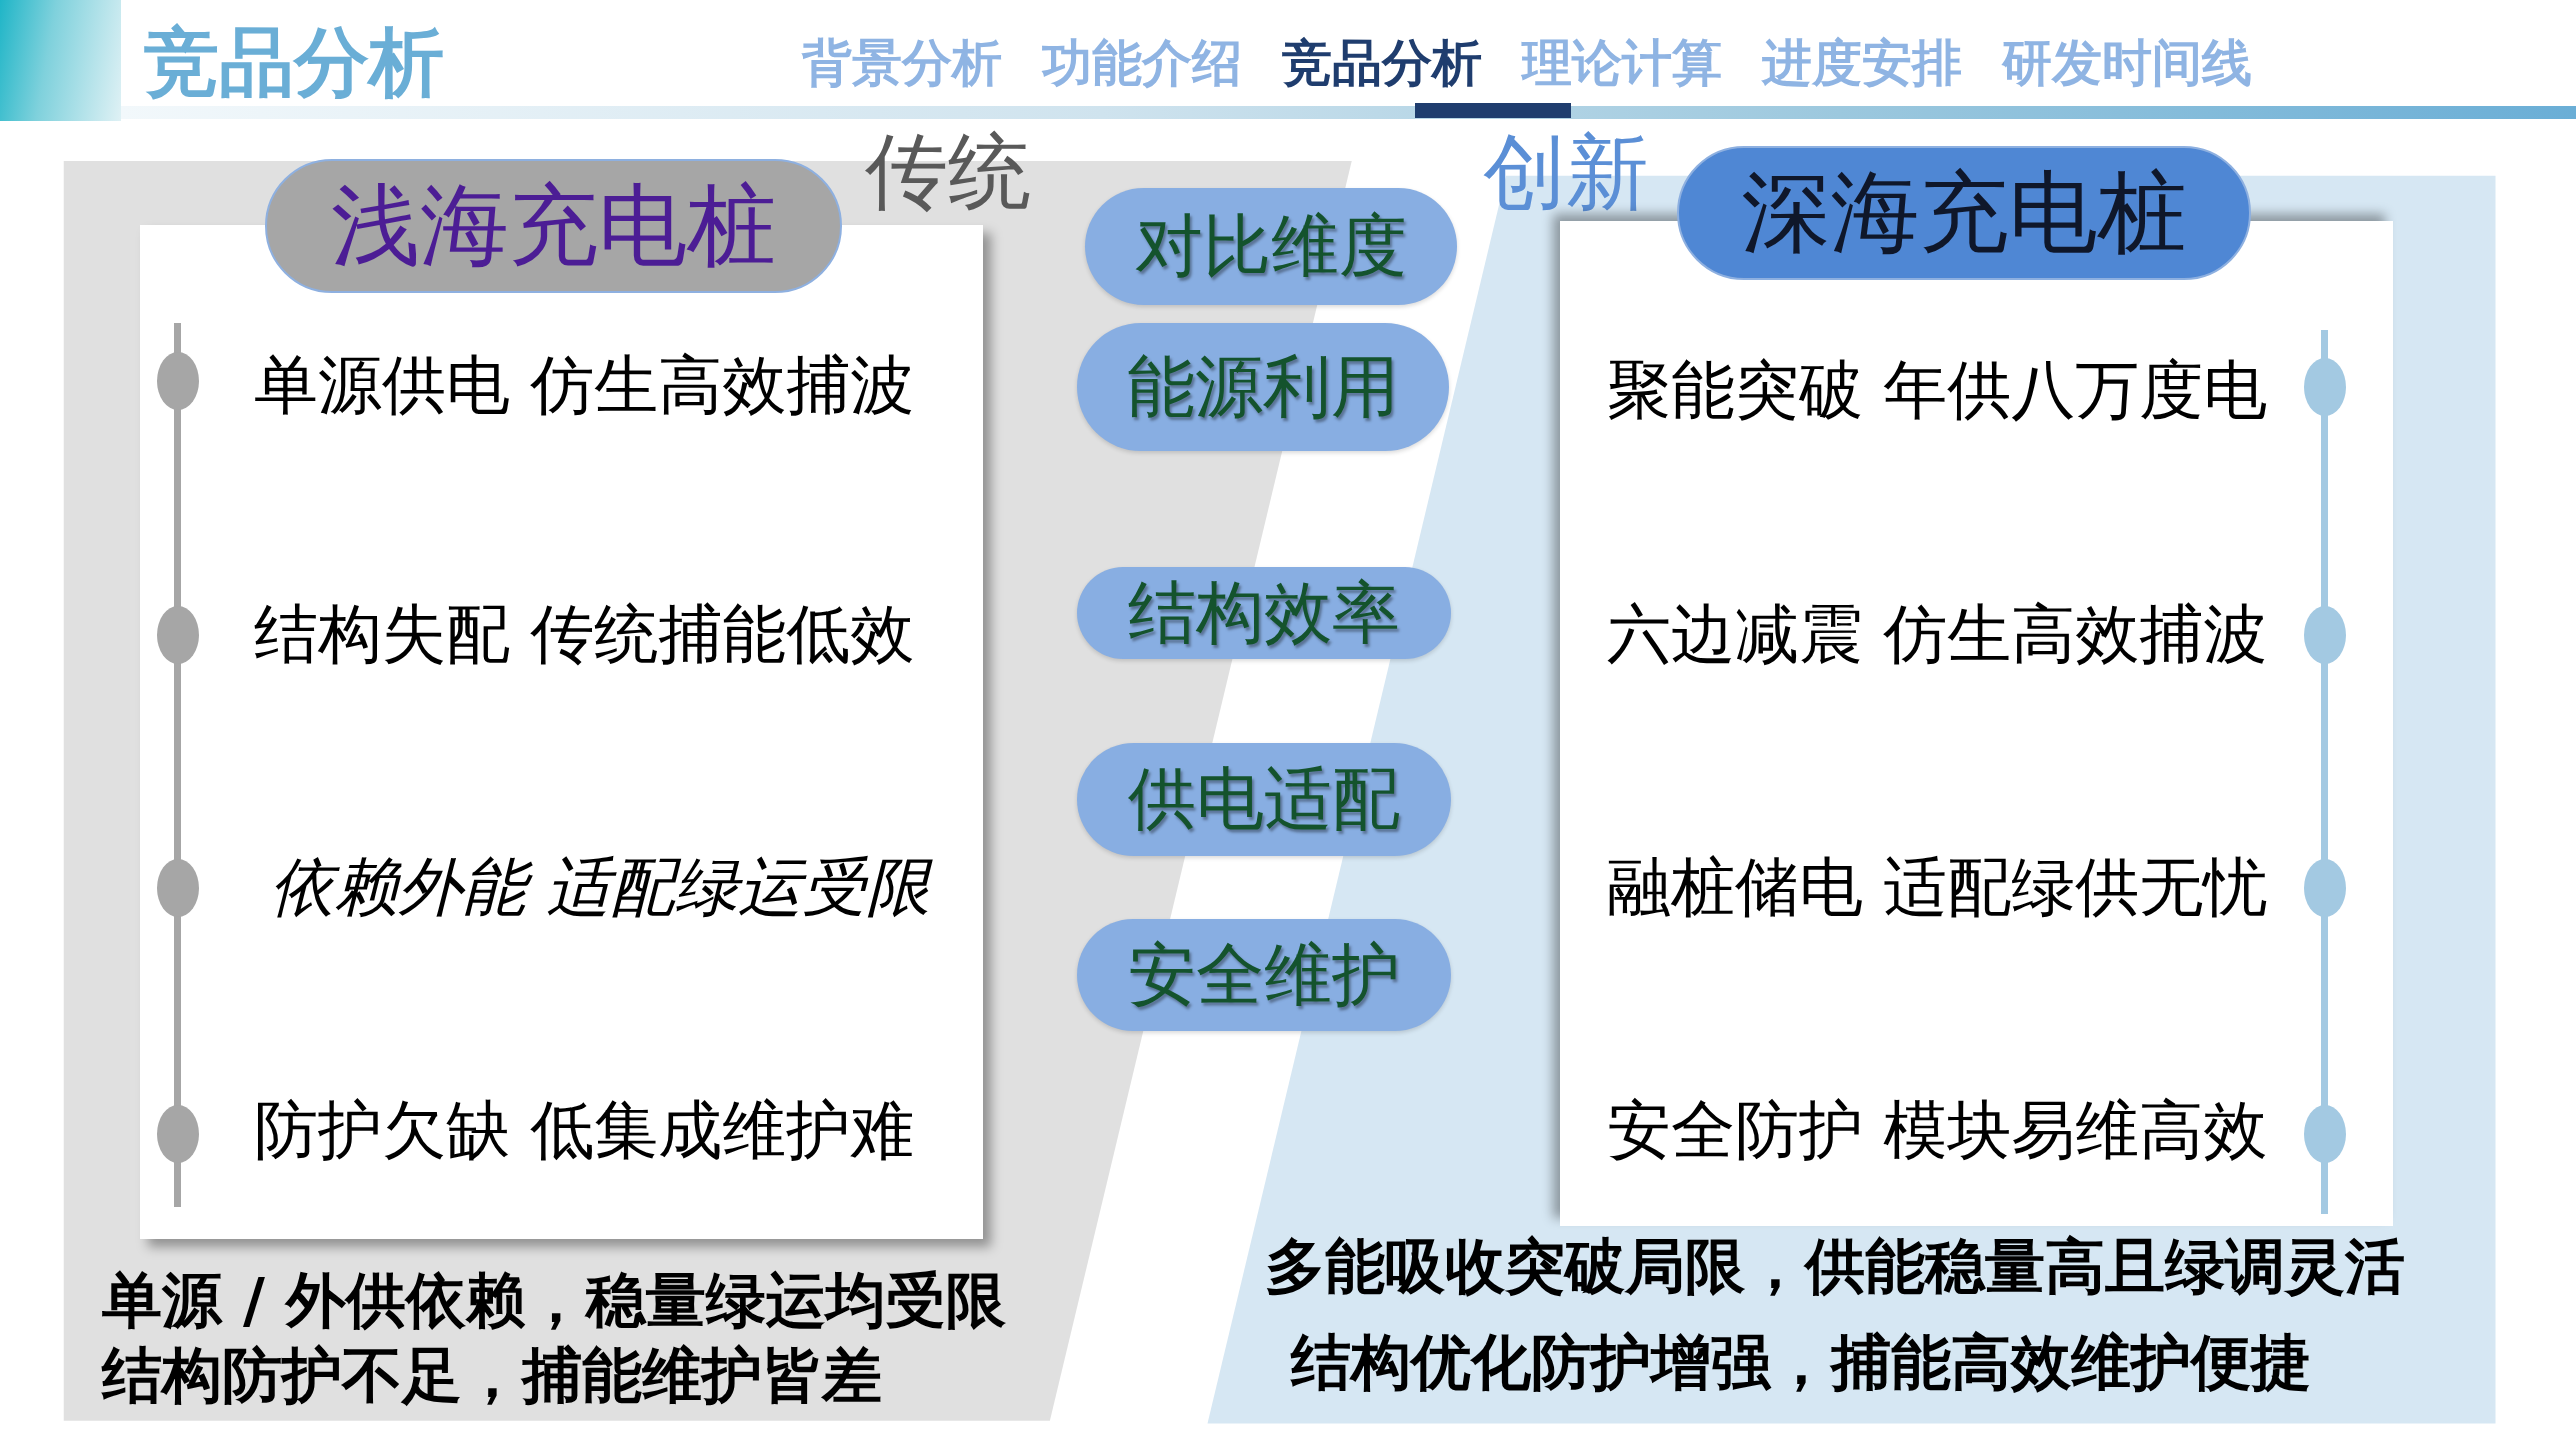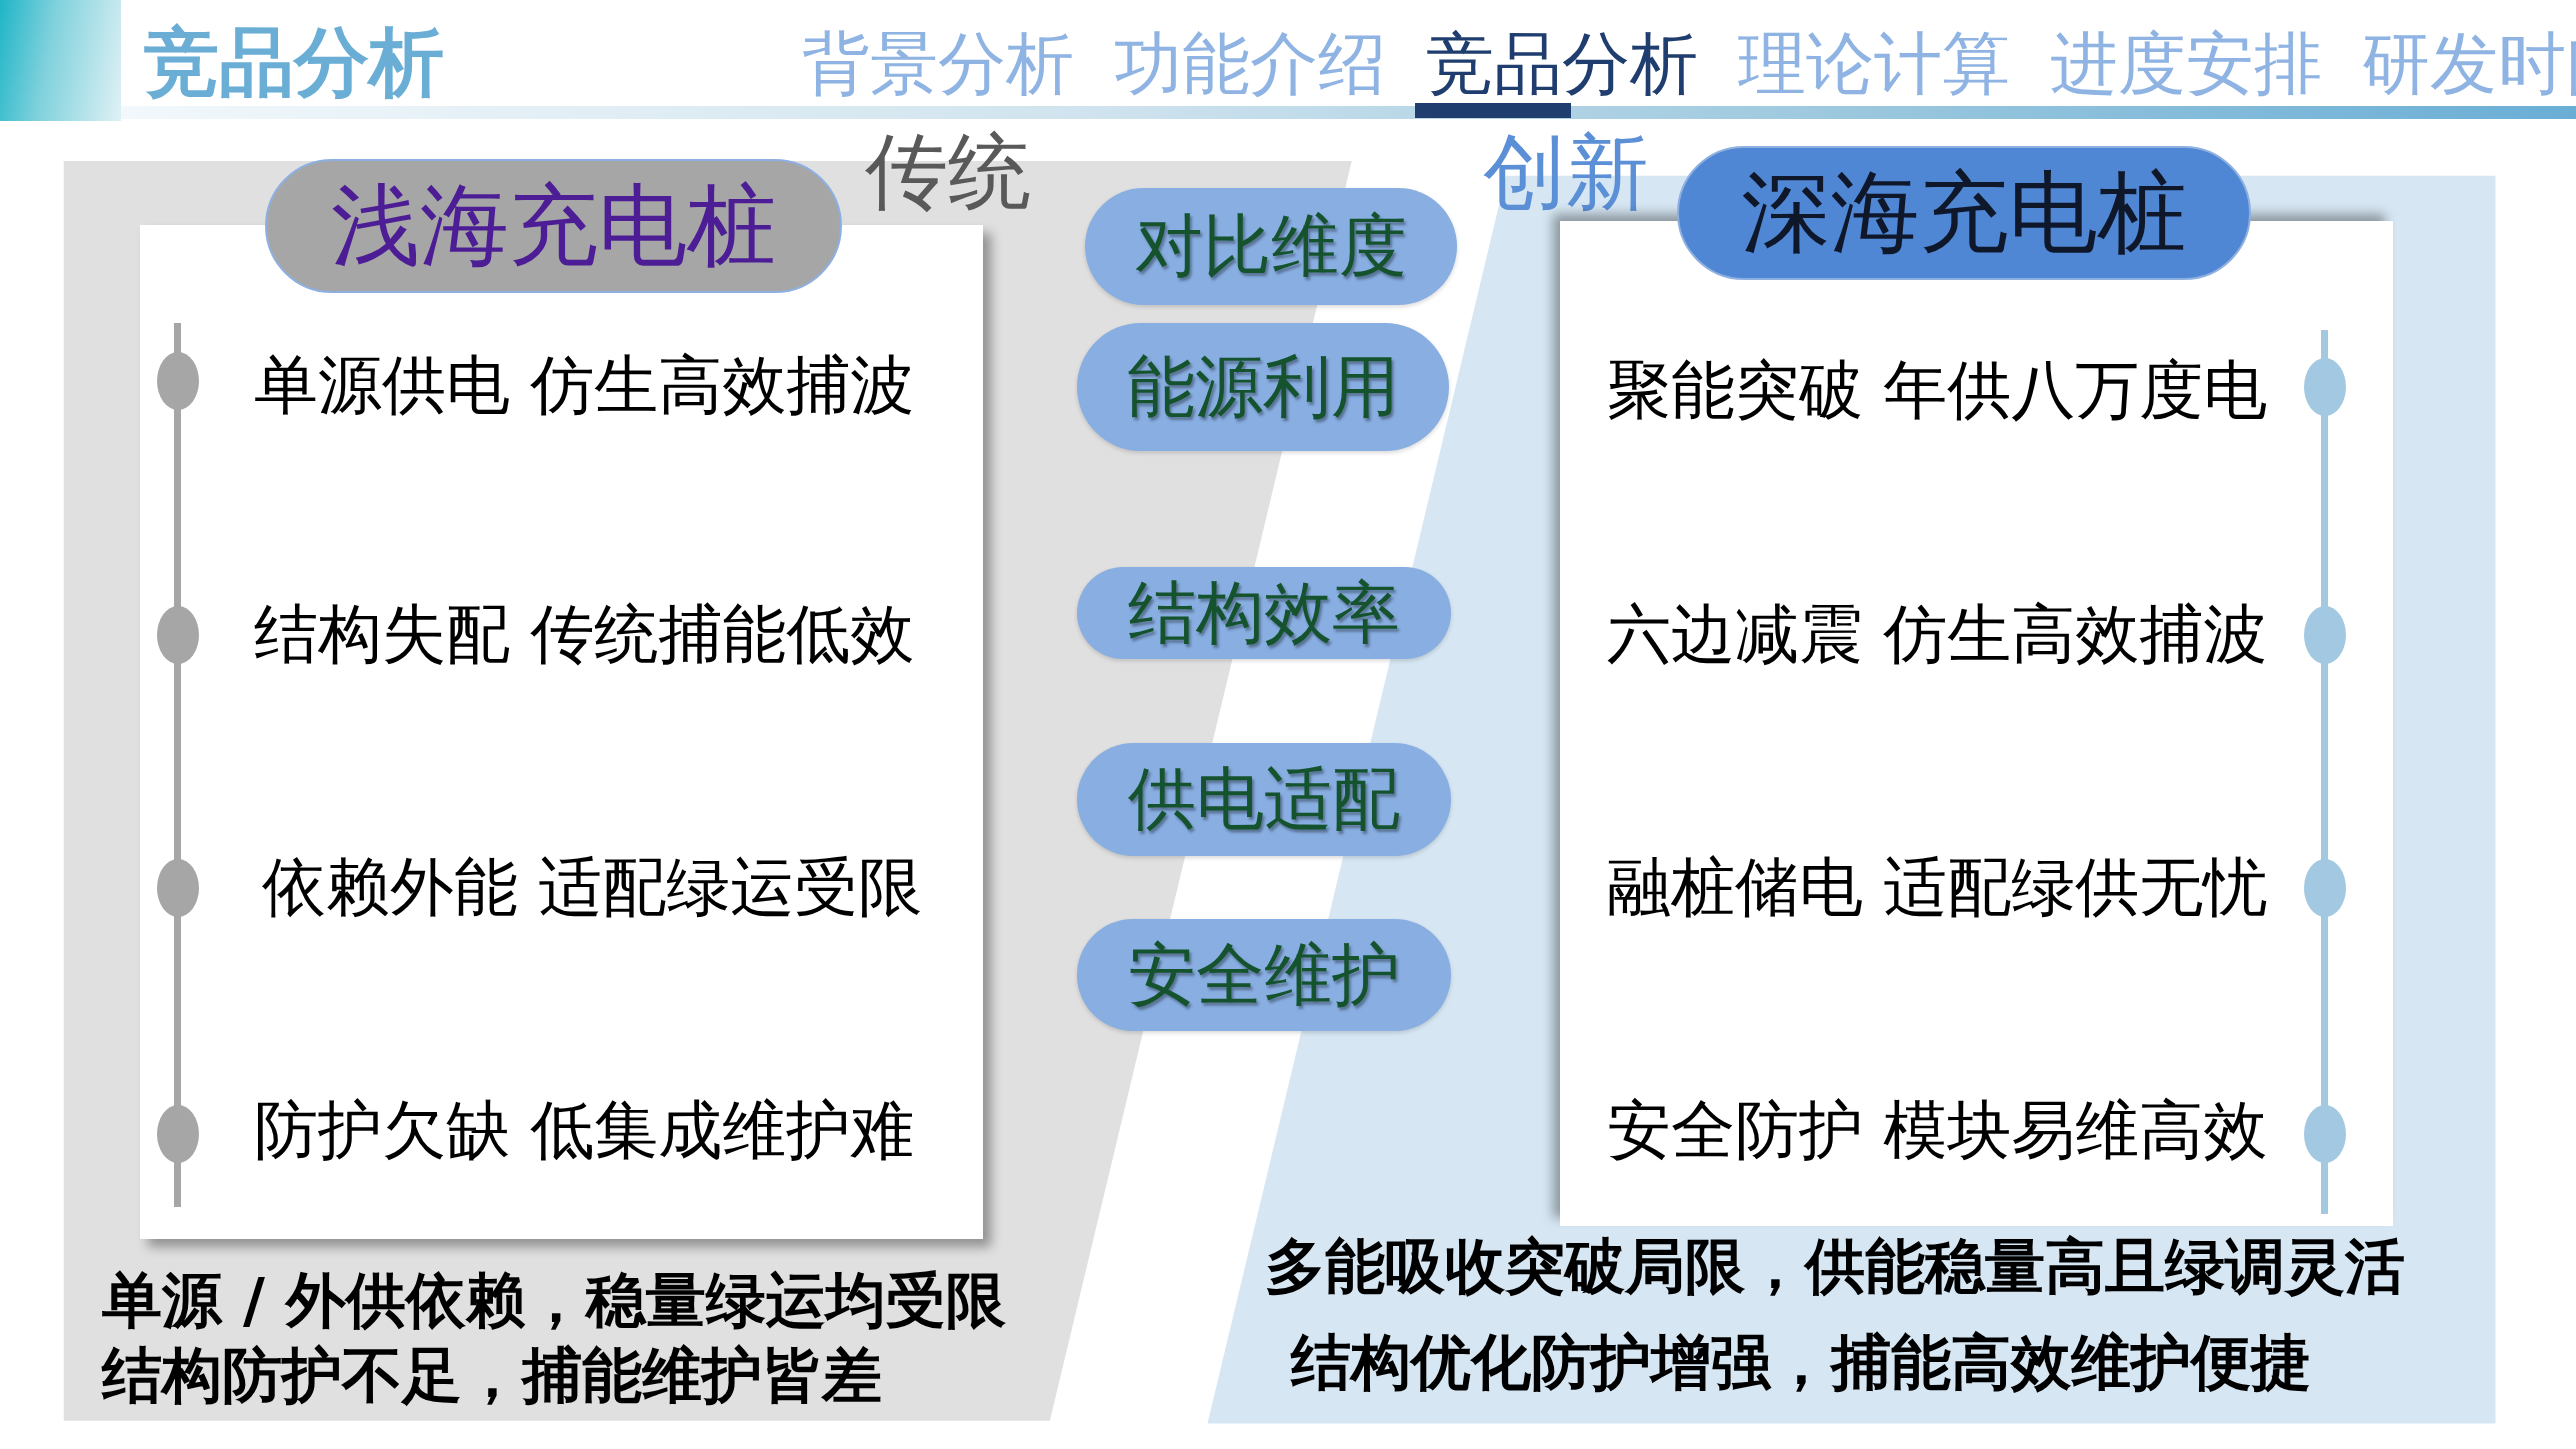--- a/index.html
+++ b/index.html
@@ -3,21 +3,21 @@
 <meta charset="utf-8">
 <style>
   html,body{margin:0;padding:0;}
   body{width:2576px;height:1449px;position:relative;overflow:hidden;background:#ffffff;font-family:"DejaVu Sans","Liberation Sans",sans-serif;}
   .abs{position:absolute;}
   .corner{left:0;top:0;width:121px;height:121px;background:linear-gradient(100deg,#1fb5c7 0%,#7fd1dc 40%,#dff1f5 100%);}
   .page-title{left:144px;top:14.8px;font-size:75px;font-weight:bold;color:#6aaed6;line-height:94px;white-space:nowrap;}
   .header-rule{left:121px;top:106px;width:2455px;height:13.4px;background:linear-gradient(90deg,#f2f8fb 0%,#cfe3ee 40%,#9cc8de 70%,#6aaed6 100%);}
   .header-rule-active{left:1415px;top:103px;width:156px;height:14.8px;background:#1f3d6e;}
   .nav{left:802px;top:20px;height:87px;display:flex;gap:0;white-space:nowrap;}
-  .nav-item{font-size:68px;font-weight:normal;color:#8fb4e3;line-height:87px;margin-right:40px;}
+  .nav-item{font-size:50px;font-weight:bold;color:#8fb4e3;line-height:87px;margin-right:40px;}
   .nav-item.active{color:#1f3d6e;}
   .nav-item:last-child{margin-right:0;}
   svg.bg{position:absolute;left:0;top:0;}
   .card{background:#ffffff;}
   .card-left{left:140px;top:225px;width:843px;height:1014px;box-shadow:8px 8px 10.7px rgba(0,0,0,0.35);}
   .card-right{left:1560px;top:221px;width:833px;height:1005px;box-shadow:-6.7px -6.7px 10.7px rgba(0,0,0,0.35);}
   .side-label{font-size:83px;line-height:101px;white-space:nowrap;}
   .label-left{left:865px;top:121px;color:#595959;}
   .label-right{left:1483px;top:122px;color:#5b8fd6;}
   .pill{border-radius:74px;display:flex;align-items:center;justify-content:center;white-space:nowrap;}
@@ -59,21 +59,21 @@
 
 <div class="abs card card-left"></div>
 <div class="abs pill pill-left">浅海充电桩</div>
 <div class="abs tl-line tl-left-line"></div>
 <div class="abs dot dot-left" style="left:157px;top:352px;"></div>
 <div class="abs dot dot-left" style="left:157px;top:606px;"></div>
 <div class="abs dot dot-left" style="left:157px;top:859px;"></div>
 <div class="abs dot dot-left" style="left:157px;top:1105px;"></div>
 <div class="abs item-text" style="left:254px;top:345px;">单源供电 仿生高效捕波</div>
 <div class="abs item-text" style="left:254px;top:594px;">结构失配 传统捕能低效</div>
-<div class="abs item-text" style="left:262px;top:847px;">依赖外能 适配绿运受限</div>
+<div class="abs item-text" style="left:270px;top:847px;font-style:italic;">依赖外能 适配绿运受限</div>
 <div class="abs item-text" style="left:254px;top:1090px;">防护欠缺 低集成维护难</div>
 
 <div class="abs card card-right"></div>
 <div class="abs pill pill-right">深海充电桩</div>
 <div class="abs tl-line tl-right-line"></div>
 <div class="abs dot dot-right" style="left:2304px;top:358px;"></div>
 <div class="abs dot dot-right" style="left:2304px;top:606px;"></div>
 <div class="abs dot dot-right" style="left:2304px;top:859px;"></div>
 <div class="abs dot dot-right" style="left:2304px;top:1105px;"></div>
 <div class="abs item-text" style="left:1607px;top:350px;">聚能突破 年供八万度电</div>

